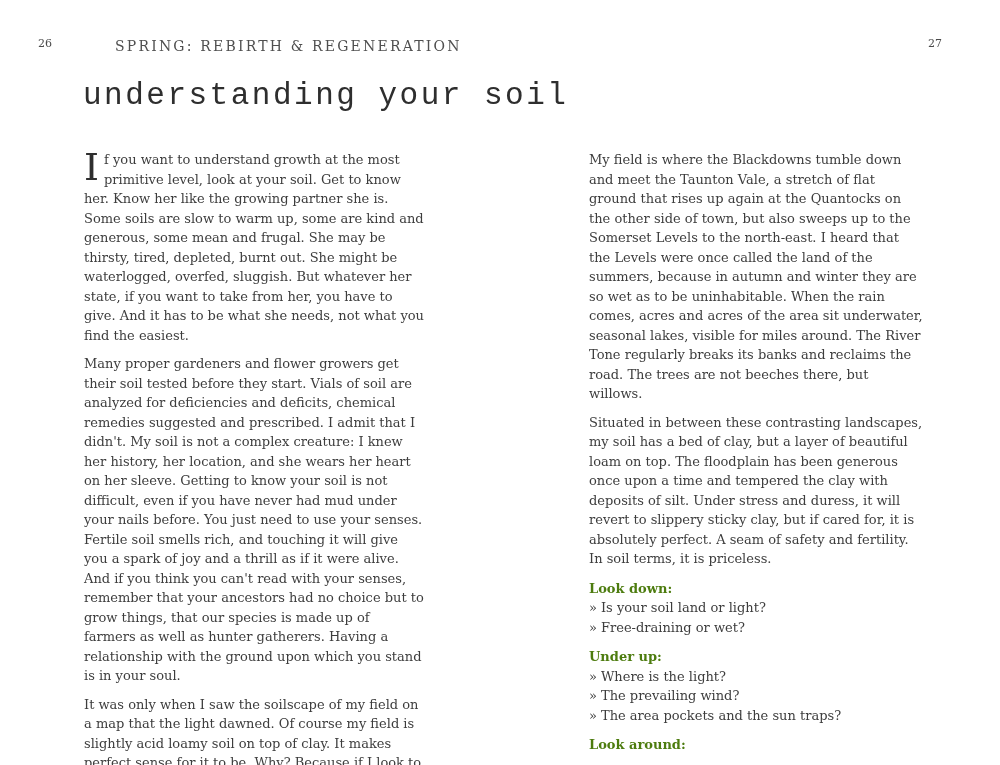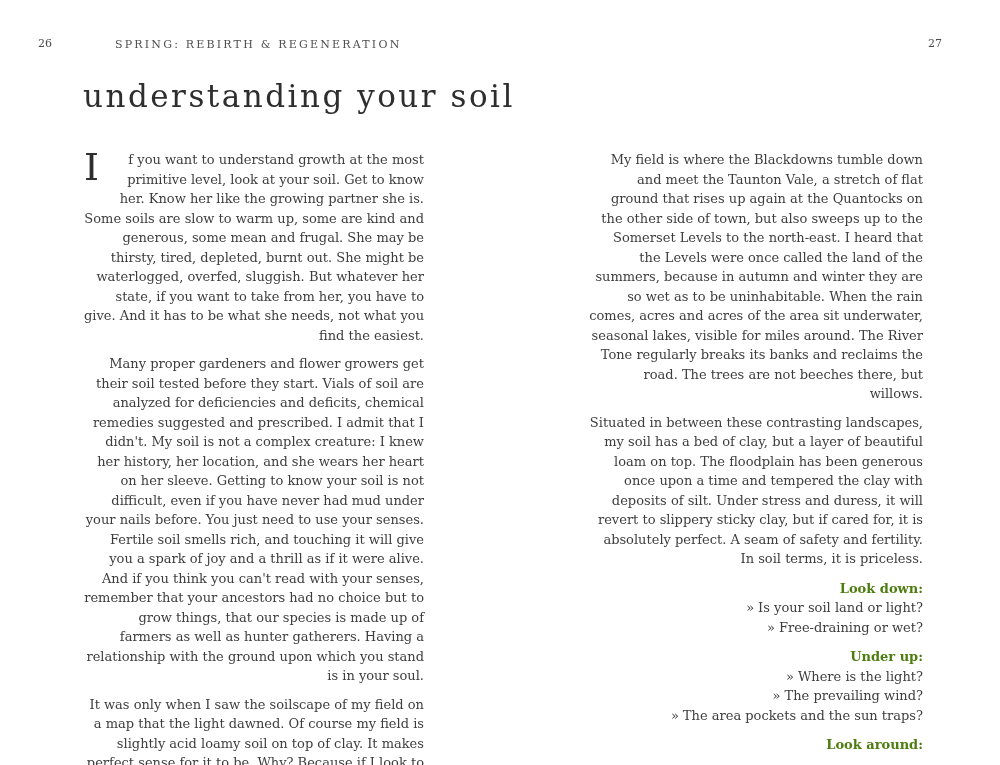--- a/index.html
+++ b/index.html
@@ -1,15 +1,15 @@
 <!DOCTYPE html>
 <html><head>
 <meta charset="utf-8">
 <style>
-  * { margin: 0; padding: 0; box-sizing: border-box; text-align: right; }
+  * { margin: 0; padding: 0; box-sizing: border-box; }
   html, body { width: 1000px; height: 765px; background: #ffffff; }
   body {
     font-family: "DejaVu Serif", "Liberation Serif", serif;
     color: #3d3d3d;
     position: relative;
     overflow: hidden;
   }
   .spread { position: absolute; inset: 0; background: #ffffff; }
 
   .page-number {
@@ -18,33 +18,34 @@
     font-size: 11px;
     color: #4a4a4a;
   }
   .page-number.left  { left: 38px; }
   .page-number.right { right: 58px; }
 
   .running-header {
     position: absolute;
     top: 38px;
     left: 115px;
-    font-size: 11px;
+    font-size: 14px;
     letter-spacing: 2.2px;
     color: #4f4f4f;
   }
 
   .chapter-title {
     position: absolute;
     top: 78px;
     left: 83px;
     font-size: 31px;
     font-weight: 400;
     letter-spacing: 2.5px;
     color: #2e2e2e;
+    font-family: Liberation Mono, monospace;
   }
 
   .column {
     position: absolute;
     top: 150px;
     font-size: 13px;
     line-height: 19.5px;
     text-align: left;
     color: #3d3d3d;
   }

